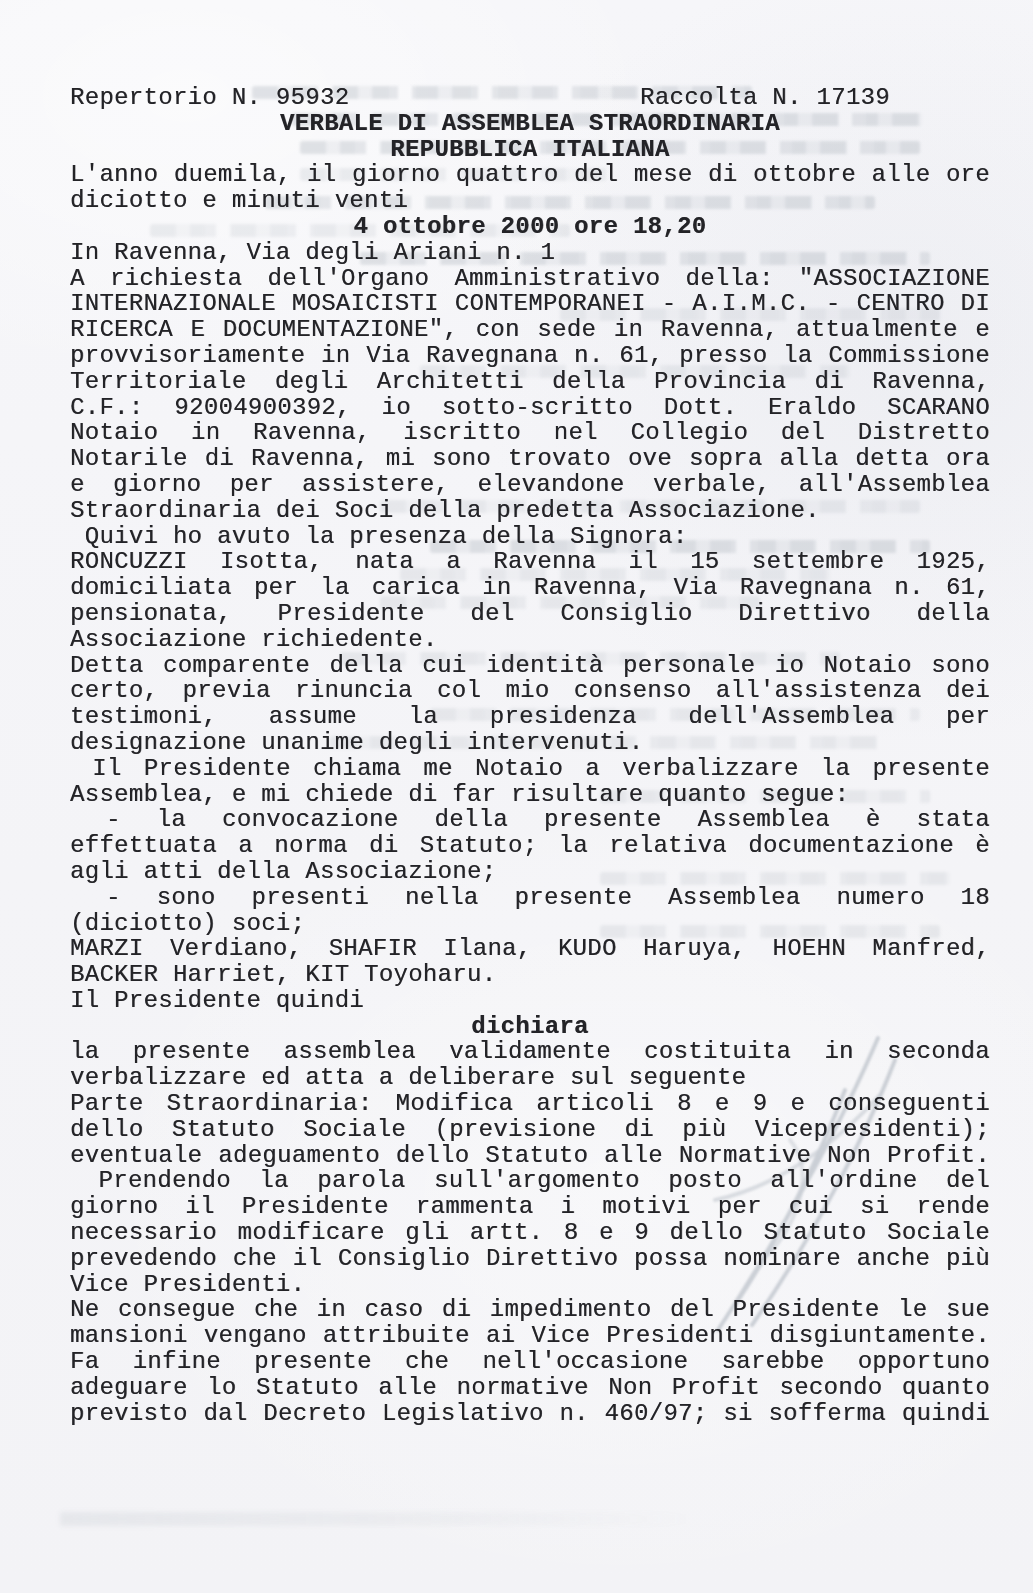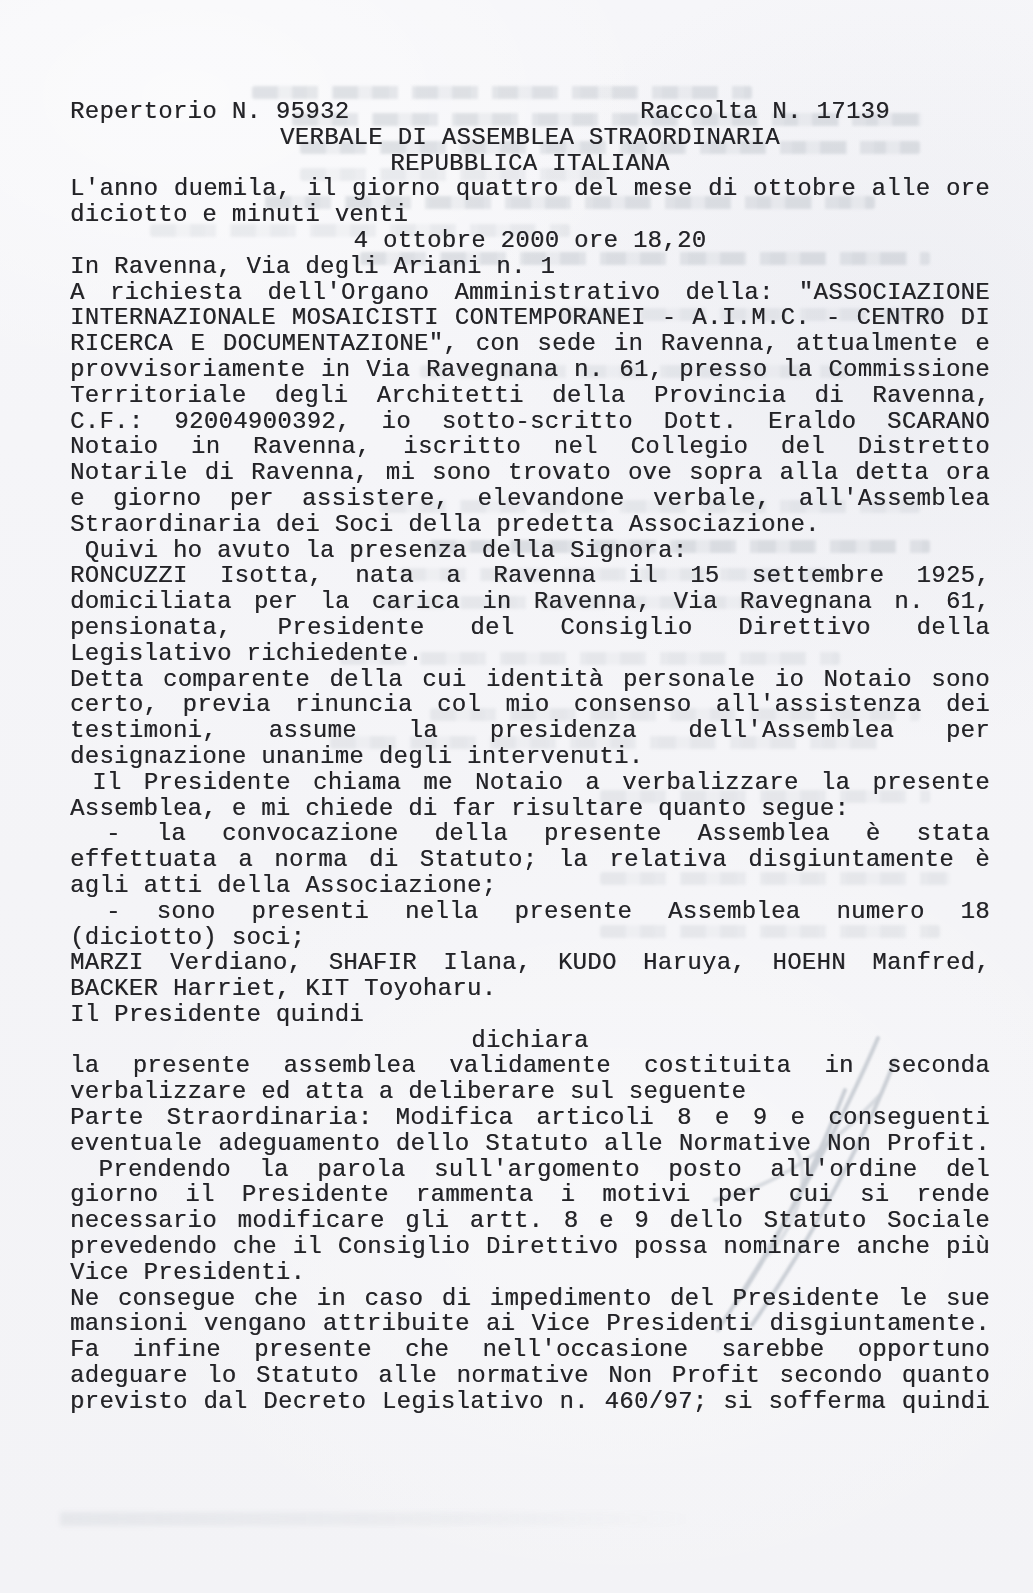--- a/index.html
+++ b/index.html
@@ -21,36 +21,36 @@
       radial-gradient(800px 600px at 60% 75%, rgba(255,255,255,.35), rgba(255,255,255,0) 70%),
       linear-gradient(180deg, #f6f6f9 0%, #f4f4f7 55%, #f3f3f6 100%),
       var(--paper);
     overflow: hidden;
   }
 
   
   .content {
     position: absolute;
     left: 70px;
-    top: 99px;
+    top: 85px;
     width: 920px;
     font-size: 24px;
     line-height: 25.8px;
     letter-spacing: 0.3px;
     color: var(--ink);
     text-shadow: 0.4px 0 0 rgba(20,20,24,.55);
     z-index: 3;
   }
   .line {
     white-space: pre-wrap;
     min-height: 25.8px;
   }
   .line.justify { text-align: justify; text-align-last: justify; }
   .line.left    { text-align: left;    text-align-last: left; font-family: Liberation Mono, monospace; }
-  .line.center  { text-align: left;  text-align-last: center; }
+  .line.center  { text-align: left;  text-align-last: center; font-weight: bold; }
 
   .header-line {
     display: flex;
     justify-content: space-between;
     padding-right: 100px; 
   }
 
   
   .ghost {
     position: absolute;
@@ -143,39 +143,40 @@
         <div class="line justify">Territoriale degli Architetti della Provincia di Ravenna,</div>
         <div class="line justify">C.F.: 92004900392, io sotto-scritto Dott. Eraldo SCARANO</div>
         <div class="line justify">Notaio in Ravenna, iscritto nel Collegio del Distretto</div>
         <div class="line justify">Notarile di Ravenna, mi sono trovato ove sopra alla detta ora</div>
         <div class="line justify">e giorno per assistere, elevandone verbale, all'Assemblea</div>
         <div class="line left">Straordinaria dei Soci della predetta Associazione.</div>
         <div class="line left"> Quivi ho avuto la presenza della Signora:</div>
         <div class="line justify">RONCUZZI Isotta, nata a Ravenna il 15 settembre 1925,</div>
         <div class="line justify">domiciliata per la carica in Ravenna, Via Ravegnana n. 61,</div>
         <div class="line justify">pensionata, Presidente del Consiglio Direttivo della</div>
-        <div class="line left">Legislativo richiedente.</div>
+        <div class="line left">Associazione richiedente.</div>
         <div class="line justify">Detta comparente della cui identità personale io Notaio sono</div>
         <div class="line justify">certo, previa rinuncia col mio consenso all'assistenza dei</div>
         <div class="line justify">testimoni, assume la presidenza dell'Assemblea per</div>
         <div class="line left">designazione unanime degli intervenuti.</div>
         <div class="line justify"> Il Presidente chiama me Notaio a verbalizzare la presente</div>
         <div class="line left">Assemblea, e mi chiede di far risultare quanto segue:</div>
         <div class="line justify"> - la convocazione della presente Assemblea è stata</div>
-        <div class="line justify">effettuata a norma di Statuto; la relativa disgiuntamente è</div>
+        <div class="line justify">effettuata a norma di Statuto; la relativa documentazione è</div>
         <div class="line left">agli atti della Associazione;</div>
         <div class="line justify"> - sono presenti nella presente Assemblea numero 18</div>
         <div class="line left">(diciotto) soci;</div>
         <div class="line justify">MARZI Verdiano, SHAFIR Ilana, KUDO Haruya, HOEHN Manfred,</div>
         <div class="line left">BACKER Harriet, KIT Toyoharu.</div>
         <div class="line left">Il Presidente quindi</div>
         <div class="line center">dichiara</div>
         <div class="line justify">la presente assemblea validamente costituita in seconda</div>
         <div class="line left">verbalizzare ed atta a deliberare sul seguente</div>
         <div class="line justify">Parte Straordinaria: Modifica articoli 8 e 9 e conseguenti</div>
+        <div class="line justify">dello Statuto Sociale (previsione di più Vicepresidenti);</div>
         <div class="line justify">eventuale adeguamento dello Statuto alle Normative Non Profit.</div>
         <div class="line justify"> Prendendo la parola sull'argomento posto all'ordine del</div>
         <div class="line justify">giorno il Presidente rammenta i motivi per cui si rende</div>
         <div class="line justify">necessario modificare gli artt. 8 e 9 dello Statuto Sociale</div>
         <div class="line justify">prevedendo che il Consiglio Direttivo possa nominare anche più</div>
         <div class="line left">Vice Presidenti.</div>
         <div class="line justify">Ne consegue che in caso di impedimento del Presidente le sue</div>
         <div class="line justify">mansioni vengano attribuite ai Vice Presidenti disgiuntamente.</div>
         <div class="line justify">Fa infine presente che nell'occasione sarebbe opportuno</div>
         <div class="line justify">adeguare lo Statuto alle normative Non Profit secondo quanto</div>

